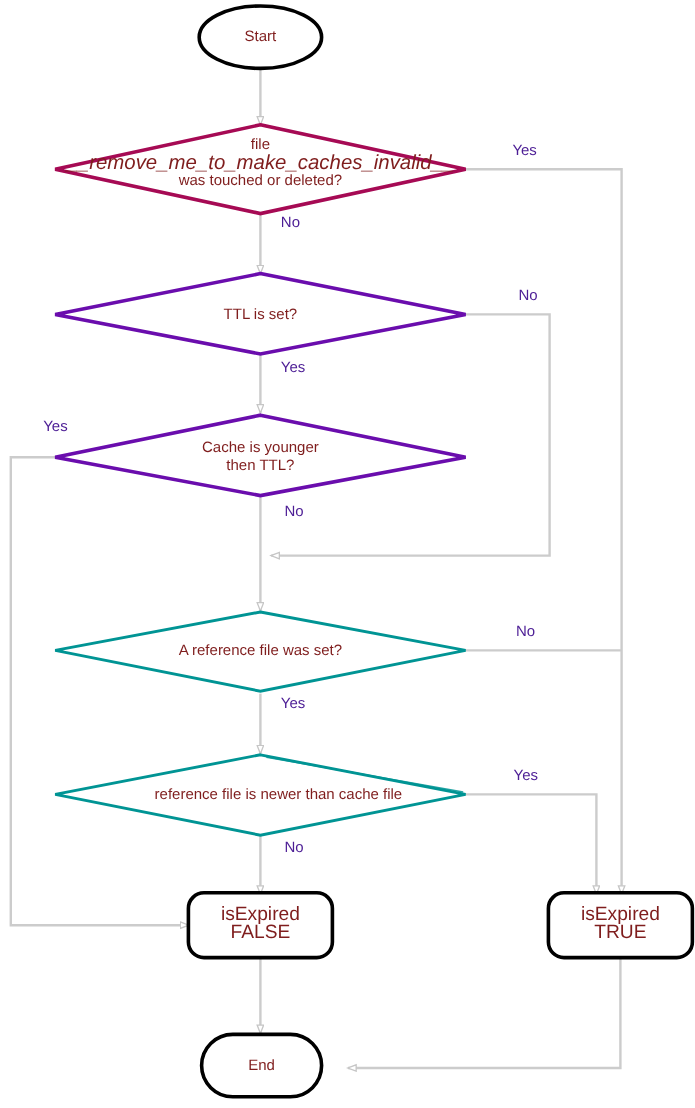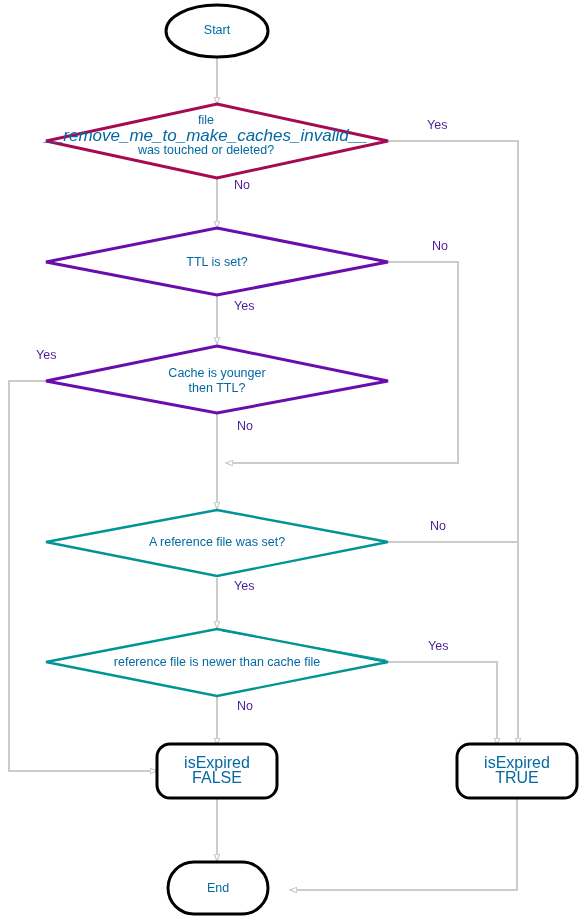--- a/index.html
+++ b/index.html
@@ -21,21 +21,21 @@
   #flow-svg {
     position: absolute;
     left: 0;
     top: 0;
     width: 579px;
     height: 923px;
   }
   .node-label {
     position: absolute;
     text-align: center;
-    color: #0369a1;
+    color: #7f1d1d;
     font-size: 12.5px;
     line-height: 15px;
     pointer-events: none;
     white-space: nowrap;
   }
   .node-label.italic-mid .mid {
     font-style: italic;
     font-size: 17px;
   }
   .edge-label {
@@ -110,36 +110,36 @@
 
     <rect x="157" y="744" width="120" height="54" rx="13" ry="13" fill="#ffffff" stroke="#000000" stroke-width="3"></rect>
 
     <rect x="457" y="744" width="120" height="54" rx="13" ry="13" fill="#ffffff" stroke="#000000" stroke-width="3"></rect>
 
     <rect x="168" y="862" width="100" height="52" rx="26" ry="26" fill="#ffffff" stroke="#000000" stroke-width="3"></rect>
   </svg>
 
   <div class="node-label" style="left:117px; top:23px; width:200px;">Start</div>
 
-  <div class="node-label italic-mid" style="left:6px; top:113px; width:400px;text-align:center;">
+  <div class="node-label italic-mid" style="left:17px; top:113px; width:400px;text-align:center;">
     <div>file</div>
     <div class="mid">__remove_me_to_make_caches_invalid__</div>
     <div>was touched or deleted?</div>
   </div>
 
   <div class="node-label" style="left:117px; top:255px; width:200px;">TTL is set?</div>
 
   <div class="node-label" style="left:67px; top:535px; width:300px;">A reference file was set?</div>
 
   <div class="node-label" style="left:117px; top:366px; width:200px;">
     <div>Cache is younger</div>
     <div>then TTL?</div>
   </div>
 
-  <div class="node-label" style="left:47px; top:655px; width:340px;">reference file is newer than cache file</div>
+  <div class="node-label" style="left:62px; top:655px; width:340px;">reference file is newer than cache file</div>
 
   <div class="node-label term-label" style="left:157px; top:755px; width:120px;">
     <div>isExpired</div>
     <div>FALSE</div>
   </div>
 
   <div class="node-label term-label" style="left:457px; top:755px; width:120px;">
     <div>isExpired</div>
     <div>TRUE</div>
   </div>

